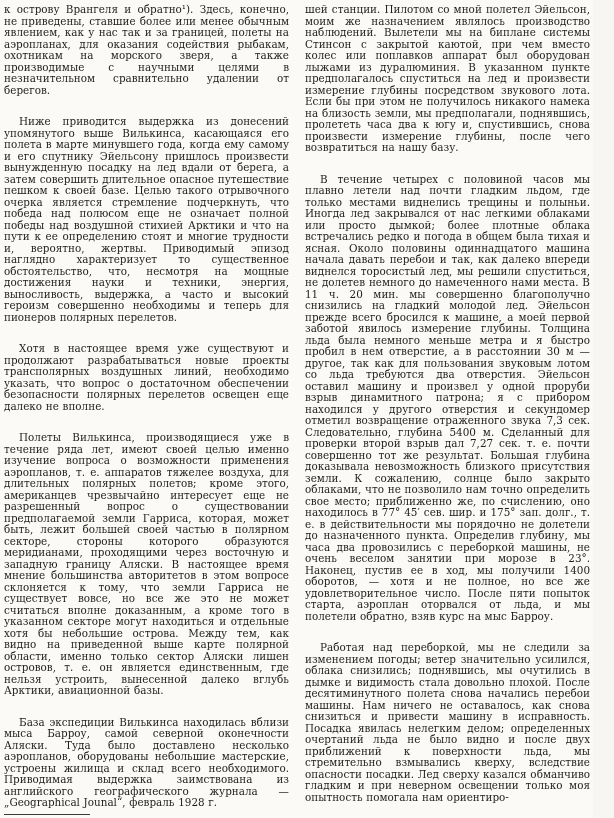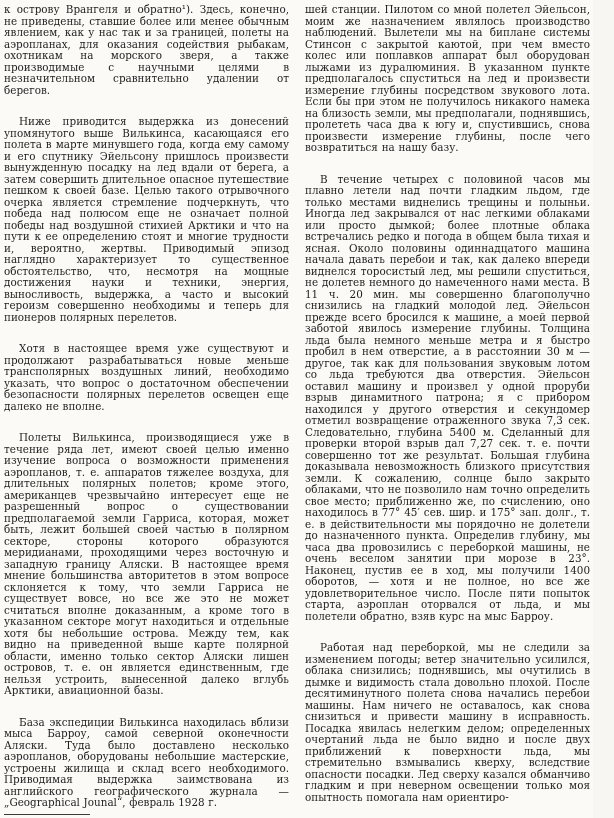--- a/index.html
+++ b/index.html
@@ -57,21 +57,21 @@
   }
 </style>
 </head>
 <body>
 
 <div class="page">
 
   <div class="col">
     <p class="cont">к острову Врангеля и обратно¹). Здесь, конечно, не приведены, ставшие более или менее обычным явлением, как у нас так и за границей, полеты на аэропланах, для оказания содействия рыбакам, охотникам на морского зверя, а также производимые с научными целями в незначительном сравнительно удалении от берегов.</p>
     <p class="ind">Ниже приводится выдержка из донесений упомянутого выше Вилькинса, касающаяся его полета в марте минувшего года, когда ему самому и его спутнику Эйельсону пришлось произвести вынужденную посадку на лед вдали от берега, а затем совершить длительное опасное путешествие пешком к своей базе. Целью такого отрывочного очерка является стремление подчеркнуть, что победа над полюсом еще не означает полной победы над воздушной стихией Арктики и что на пути к ее определению стоят и многие трудности и, вероятно, жертвы. Приводимый эпизод наглядно характеризует то существенное обстоятельство, что, несмотря на мощные достижения науки и техники, энергия, выносливость, выдержка, а часто и высокий героизм совершенно необходимы и теперь для пионеров полярных перелетов.</p>
-    <p class="ind">Хотя в настоящее время уже существуют и продолжают разрабатываться новые меньше трансполярных воздушных линий, необходимо указать, что вопрос о достаточном обеспечении безопасности полярных перелетов освещен еще далеко не вполне.</p>
+    <p class="ind">Хотя в настоящее время уже существуют и продолжают разрабатываться новые проекты трансполярных воздушных линий, необходимо указать, что вопрос о достаточном обеспечении безопасности полярных перелетов освещен еще далеко не вполне.</p>
     <p class="ind">Полеты Вилькинса, производящиеся уже в течение ряда лет, имеют своей целью именно изучение вопроса о возможности применения аэропланов, т. е. аппаратов тяжелее воздуха, для длительных полярных полетов; кроме этого, американцев чрезвычайно интересует еще не разрешенный вопрос о существовании предполагаемой земли Гарриса, которая, может быть, лежит большей своей частью в полярном секторе, стороны которого образуются меридианами, проходящими через восточную и западную границу Аляски. В настоящее время мнение большинства авторитетов в этом вопросе склоняется к тому, что земли Гарриса не существует вовсе, но все же это не может считаться вполне доказанным, а кроме того в указанном секторе могут находиться и отдельные хотя бы небольшие острова. Между тем, как видно на приведенной выше карте полярной области, именно только сектор Аляски лишен островов, т. е. он является единственным, где нельзя устроить, вынесенной далеко вглубь Арктики, авиационной базы.</p>
     <p class="ind">База экспедиции Вилькинса находилась вблизи мыса Барроу, самой северной оконечности Аляски. Туда было доставлено несколько аэропланов, оборудованы небольшие мастерские, устроены жилища и склад всего необходимого. Приводимая выдержка заимствована из английского географического журнала — „Geographical Jounal“, февраль 1928 г.</p>
     <div class="footnote-rule"></div>
     <p class="footnote ind">¹) В журнале „Авиация и Химия“, в № 3 за 1928 г., помещено сообщение, что летом текущего года проектируется Осоавиахимом трансполярный перелет из Камчатки в Евр. Россию.</p>
     <div class="signature">К. Л.</div>
   </div>
 
   <div class="col">
     <p class="cont">шей станции. Пилотом со мной полетел Эйельсон, моим же назначением являлось производство наблюдений. Вылетели мы на биплане системы Стинсон с закрытой каютой, при чем вместо колес или поплавков аппарат был оборудован лыжами из дуралюминия. В указанном пункте предполагалось спуститься на лед и произвести измерение глубины посредством звукового лота. Если бы при этом не получилось никакого намека на близость земли, мы предполагали, поднявшись, пролететь часа два к югу и, спустившись, снова произвести измерение глубины, после чего возвратиться на нашу базу.</p>
     <p class="ind">В течение четырех с половиной часов мы плавно летели над почти гладким льдом, где только местами виднелись трещины и полыньи. Иногда лед закрывался от нас легкими облаками или просто дымкой; более плотные облака встречались редко и погода в общем была тихая и ясная. Около половины одиннадцатого машина начала давать перебои и так, как далеко впереди виднелся торосистый лед, мы решили спуститься, не долетев немного до намеченного нами места. В 11 ч. 20 мин. мы совершенно благополучно снизились на гладкий молодой лед. Эйельсон прежде всего бросился к машине, а моей первой заботой явилось измерение глубины. Толщина льда была немного меньше метра и я быстро пробил в нем отверстие, а в расстоянии 30 м — другое, так как для пользования звуковым лотом со льда требуются два отверстия. Эйельсон оставил машину и произвел у одной проруби взрыв динамитного патрона; я с прибором находился у другого отверстия и секундомер отметил возвращение отраженного звука 7,3 сек. Следовательно, глубина 5400 м. Сделанный для проверки второй взрыв дал 7,27 сек. т. е. почти совершенно тот же результат. Большая глубина доказывала невозможность близкого присутствия земли. К сожалению, солнце было закрыто облаками, что не позволило нам точно определить свое место; приближенно же, по счислению, оно находилось в 77° 45′ сев. шир. и 175° зап. долг., т. е. в действительности мы порядочно не долетели до назначенного пункта. Определив глубину, мы часа два провозились с переборкой машины, не очень веселом занятии при морозе в 23°. Наконец, пустив ее в ход, мы получили 1400 оборотов, — хотя и не полное, но все же удовлетворительное число. После пяти попыток старта, аэроплан оторвался от льда, и мы полетели обратно, взяв курс на мыс Барроу.</p>

